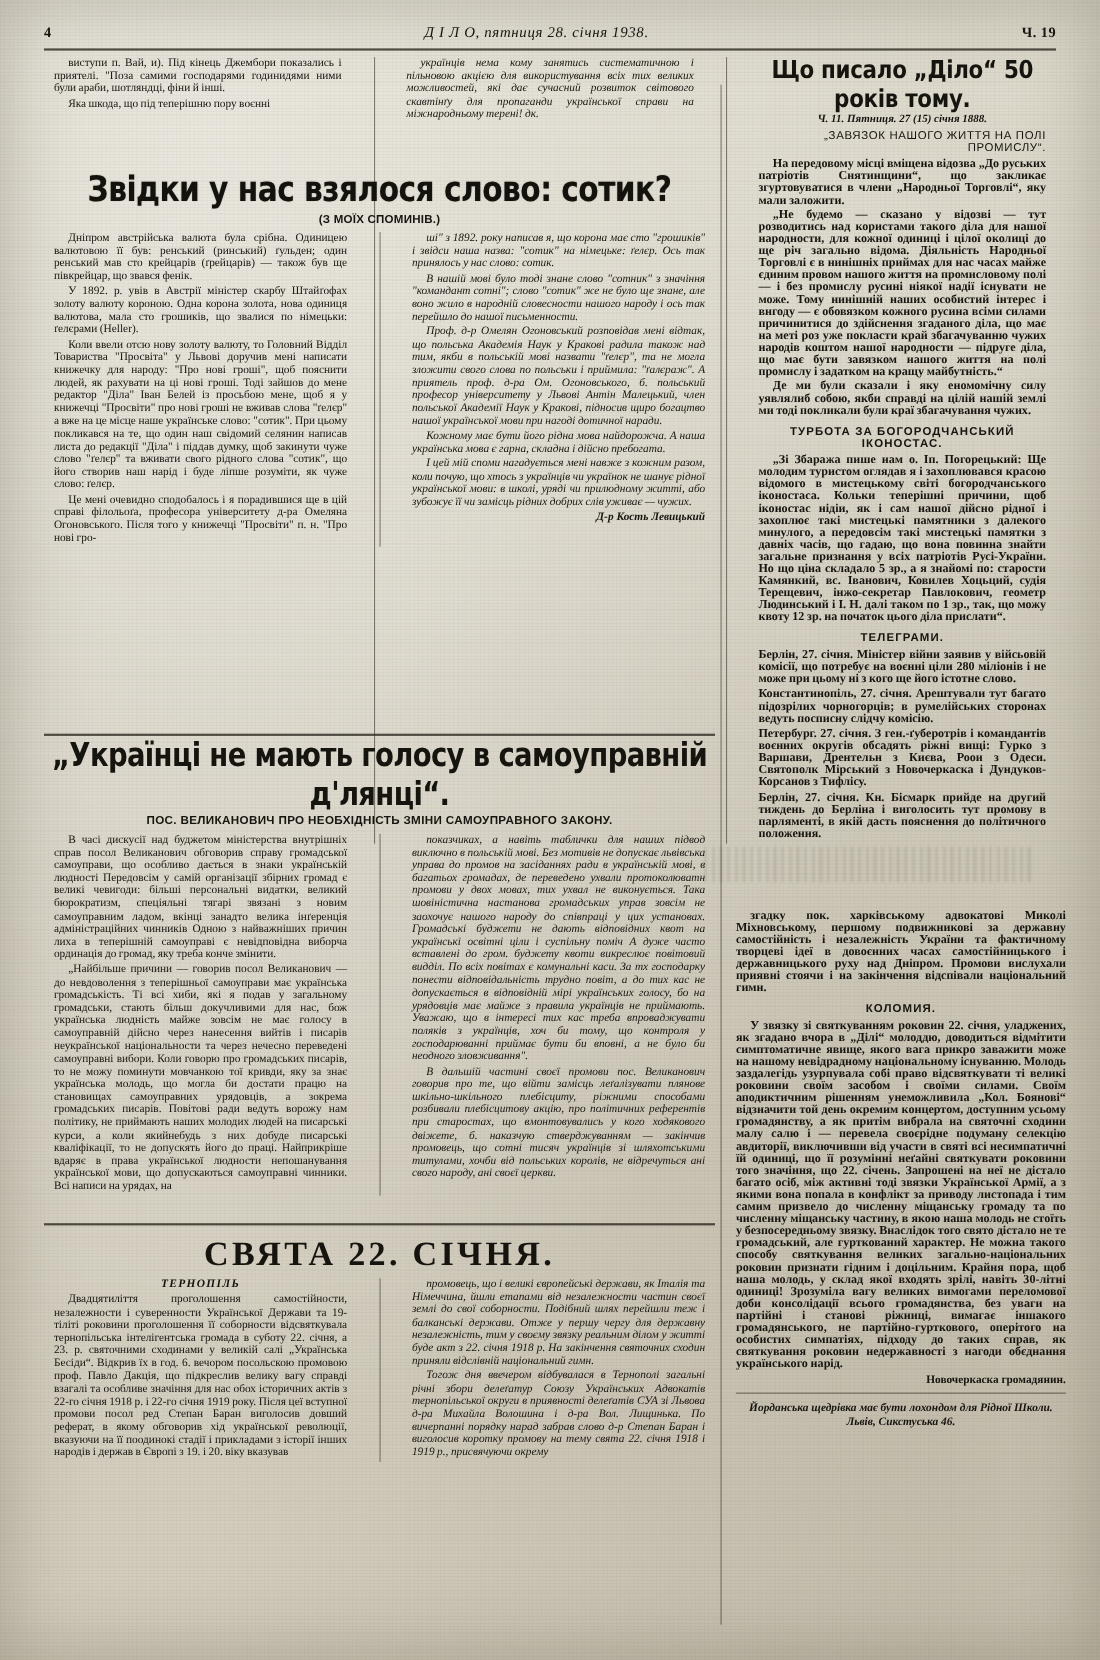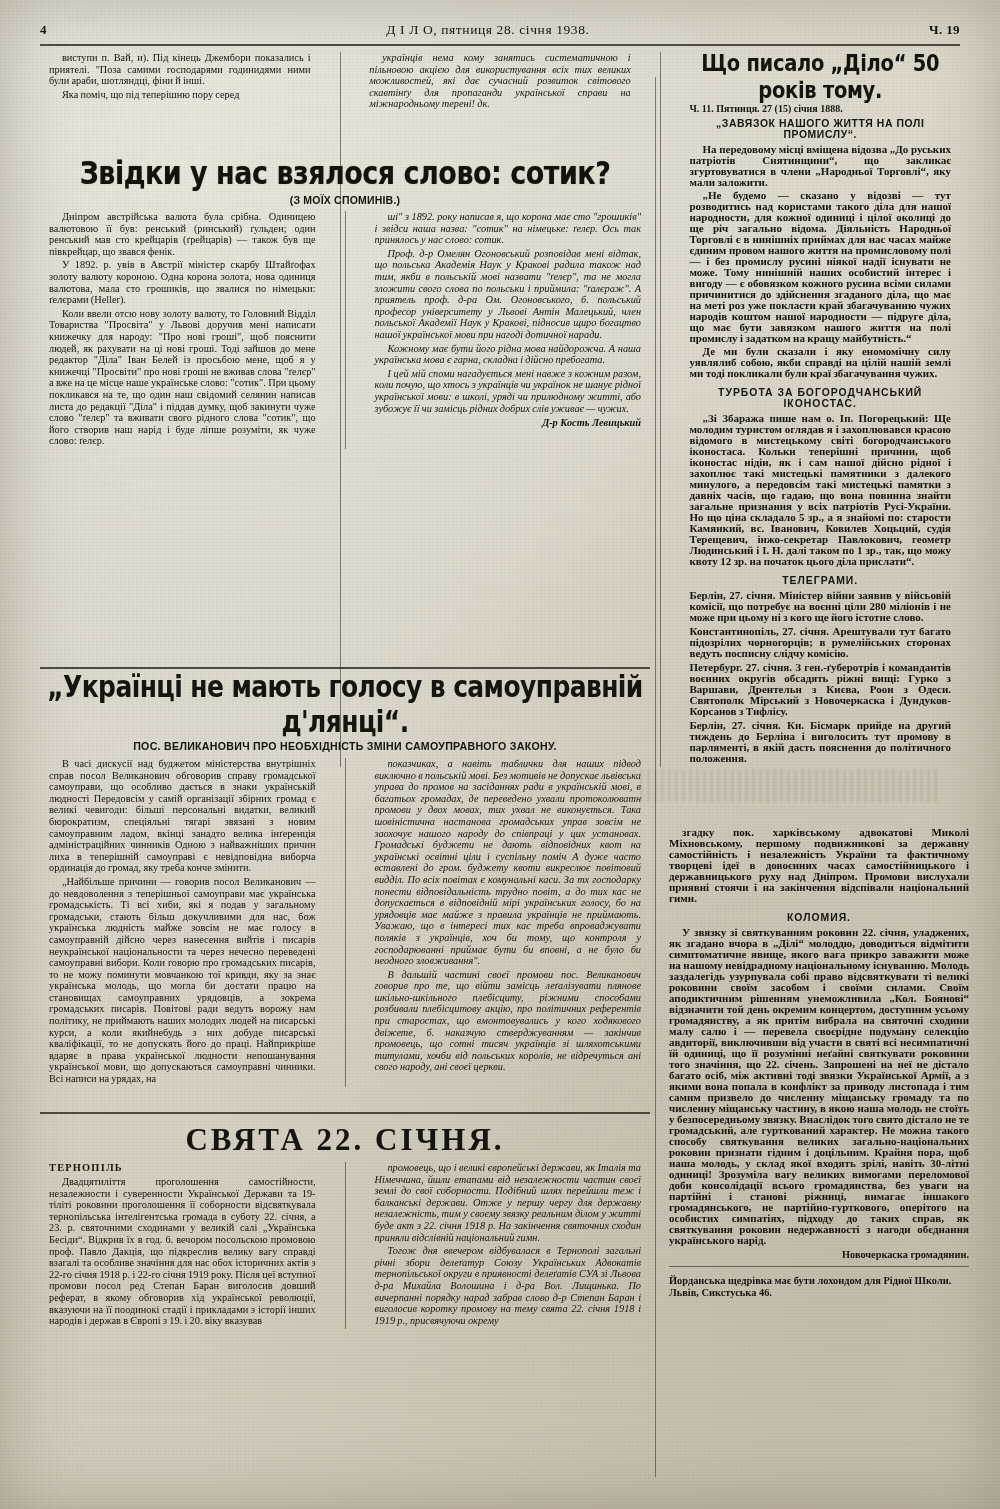--- a/index.html
+++ b/index.html
@@ -101,24 +101,24 @@
   }
   .hl-col3{
     text-align:center;
     font-family:"DejaVu Sans", sans-serif;
     font-weight:bold;
     font-size:19.5px;
     letter-spacing:-0.3px;
     margin:2px 0 3px;
     transform:scaleY(1.15);
   }
-  .center{text-align:left;}
+  .center{text-align:center;font-style:italic;}
   .b{font-weight:bold;}
   .sec-title{
-    text-align:center;font-weight:bold;font-size:10.4px;letter-spacing:.6px;
+    text-align:right;font-weight:normal;font-size:10.4px;letter-spacing:.6px;
     font-family:"Liberation Sans",sans-serif;margin:9px 0 4px;
   }
   .sec-title2{
     text-align:center;font-weight:bold;font-size:10.4px;letter-spacing:1px;
     font-family:"Liberation Sans",sans-serif;margin:8px 0 4px;
   }
   .sig{text-align:right;font-weight:bold;font-size:10.3px;margin-top:3px;}
   .city{font-weight:bold;letter-spacing:1.2px;}
   .hr-short{height:1px;background:#2c281f;opacity:.6;margin:6px 0;}
   .blockline{height:2px;background:#2b271e;opacity:.8;margin:5px 0;}
@@ -150,21 +150,21 @@
       <span class="pnum">4</span>
       <span class="center">Д І Л О, пятниця 28. січня 1938.</span>
       <span class="pnum">Ч. 19</span>
     </div>
     <div class="rule"></div>
 
     <div class="cols">
 
       <div class="colA pad">
         <p>виступи п. Вай, и). Під кінець Джембори показались і приятелі. "Поза самими господарями годинидями ними були араби, шотляндці, фіни й інші.</p>
-        <p>Яка поміч, що під теперішню пору серед</p>
+        <p>Яка шкода, що під теперішню пору воєнні</p>
       </div>
       <div class="vsep"></div>
 
       <div class="colB pad">
         <p>українців нема кому занятись систематичною і пільновою акцією для використування всіх тих великих можливостей, які дає сучасний розвиток світового скавтінґу для пропаганди української справи на міжнародньому терені!    дк.</p>
       </div>
       <div class="vsep"></div>
 
       <div class="colC pad">
         <div class="hl-col3">Що писало „Діло“ 50 років тому.</div>
@@ -186,24 +186,26 @@
     </div>
 
     <div style="position:absolute;left:0;top:128px;width:610px;">
       <div class="hl-main">Звідки у нас взялося слово: сотик?</div>
       <div class="hl-sub">(З МОЇХ СПОМИНІВ.)</div>
       <div class="cols">
         <div class="colA pad">
           <p>Дніпром австрійська валюта була срібна. Одиницею валютовою її був: ренський (ринський) ґульден; один ренський мав сто крейцарів (ґрейцарів) — також був ще півкрейцар, що звався фенік.</p>
           <p>У 1892. р. увів в Австрії міністер скарбу Штайґофах золоту валюту короною. Одна корона золота, нова одиниця валютова, мала сто грошиків, що звалися по німецьки: ґелєрами (Heller).</p>
           <p>Коли ввели отсю нову золоту валюту, то Головний Відділ Товариства "Просвіта" у Львові доручив мені написати книжечку для народу: "Про нові гроші", щоб пояснити людей, як рахувати на ці нові гроші. Тоді зайшов до мене редактор "Діла" Іван Белей із просьбою мене, щоб я у книжечці "Просвіти" про нові гроші не вживав слова "ґелєр" а вже на це місце наше українське слово: "сотик". При цьому покликався на те, що один наш свідомий селянин написав листа до редакції "Діла" і піддав думку, щоб закинути чуже слово "ґелєр" та вживати свого рідного слова "сотик", що його створив наш нарід і буде ліпше розуміти, як чуже слово: ґелєр.</p>
+          <p>Це мені очевидно сподобалось і я порадившися ще в цій справі філольоґа, професора університету д-ра Омеляна Огоновського. Після того у книжечці "Просвіти" п. н. "Про нові гро-</p>
         </div>
         <div class="vsep"></div>
         <div class="colB pad">
           <p>ші" з 1892. року написав я, що корона має сто "грошиків" і звідси наша назва: "сотик" на німецьке: ґелєр. Ось так принялось у нас слово: сотик.</p>
+          <p>В нашій мові було тоді знане слово "сотник" з значіння "командант сотні"; слово "сотик" же не було ще знане, але воно жило в народній словесности нашого народу і ось так перейшло до нашої письменности.</p>
           <p>Проф. д-р Омелян Огоновський розповідав мені відтак, що польська Академія Наук у Кракові радила також над тим, якби в польській мові назвати "ґелєр", та не могла зложити свого слова по польськи і приймила: "ґалєраж". А приятель проф. д-ра Ом. Огоновського, б. польський професор університету у Львові Антін Малецький, член польської Академії Наук у Кракові, підносив щиро богацтво нашої української мови при нагоді дотичної наради.</p>
           <p>Кожному має бути його рідна мова найдорожча. А наша українська мова є гарна, складна і дійсно пребогата.</p>
           <p>І цей мій споми нагадується мені навже з кожним разом, коли почую, що хтось з українців чи українок не шанує рідної української мови: в школі, уряді чи прилюдному житті, або зубожує її чи замісць рідних добрих слів ужи­ває — чужих.</p>
           <div class="sig">Д-р Кость Левицький</div>
         </div>
       </div>
     </div>
 
     <div style="position:absolute;left:0;top:640px;width:610px;">
       <div class="blockline"></div>

